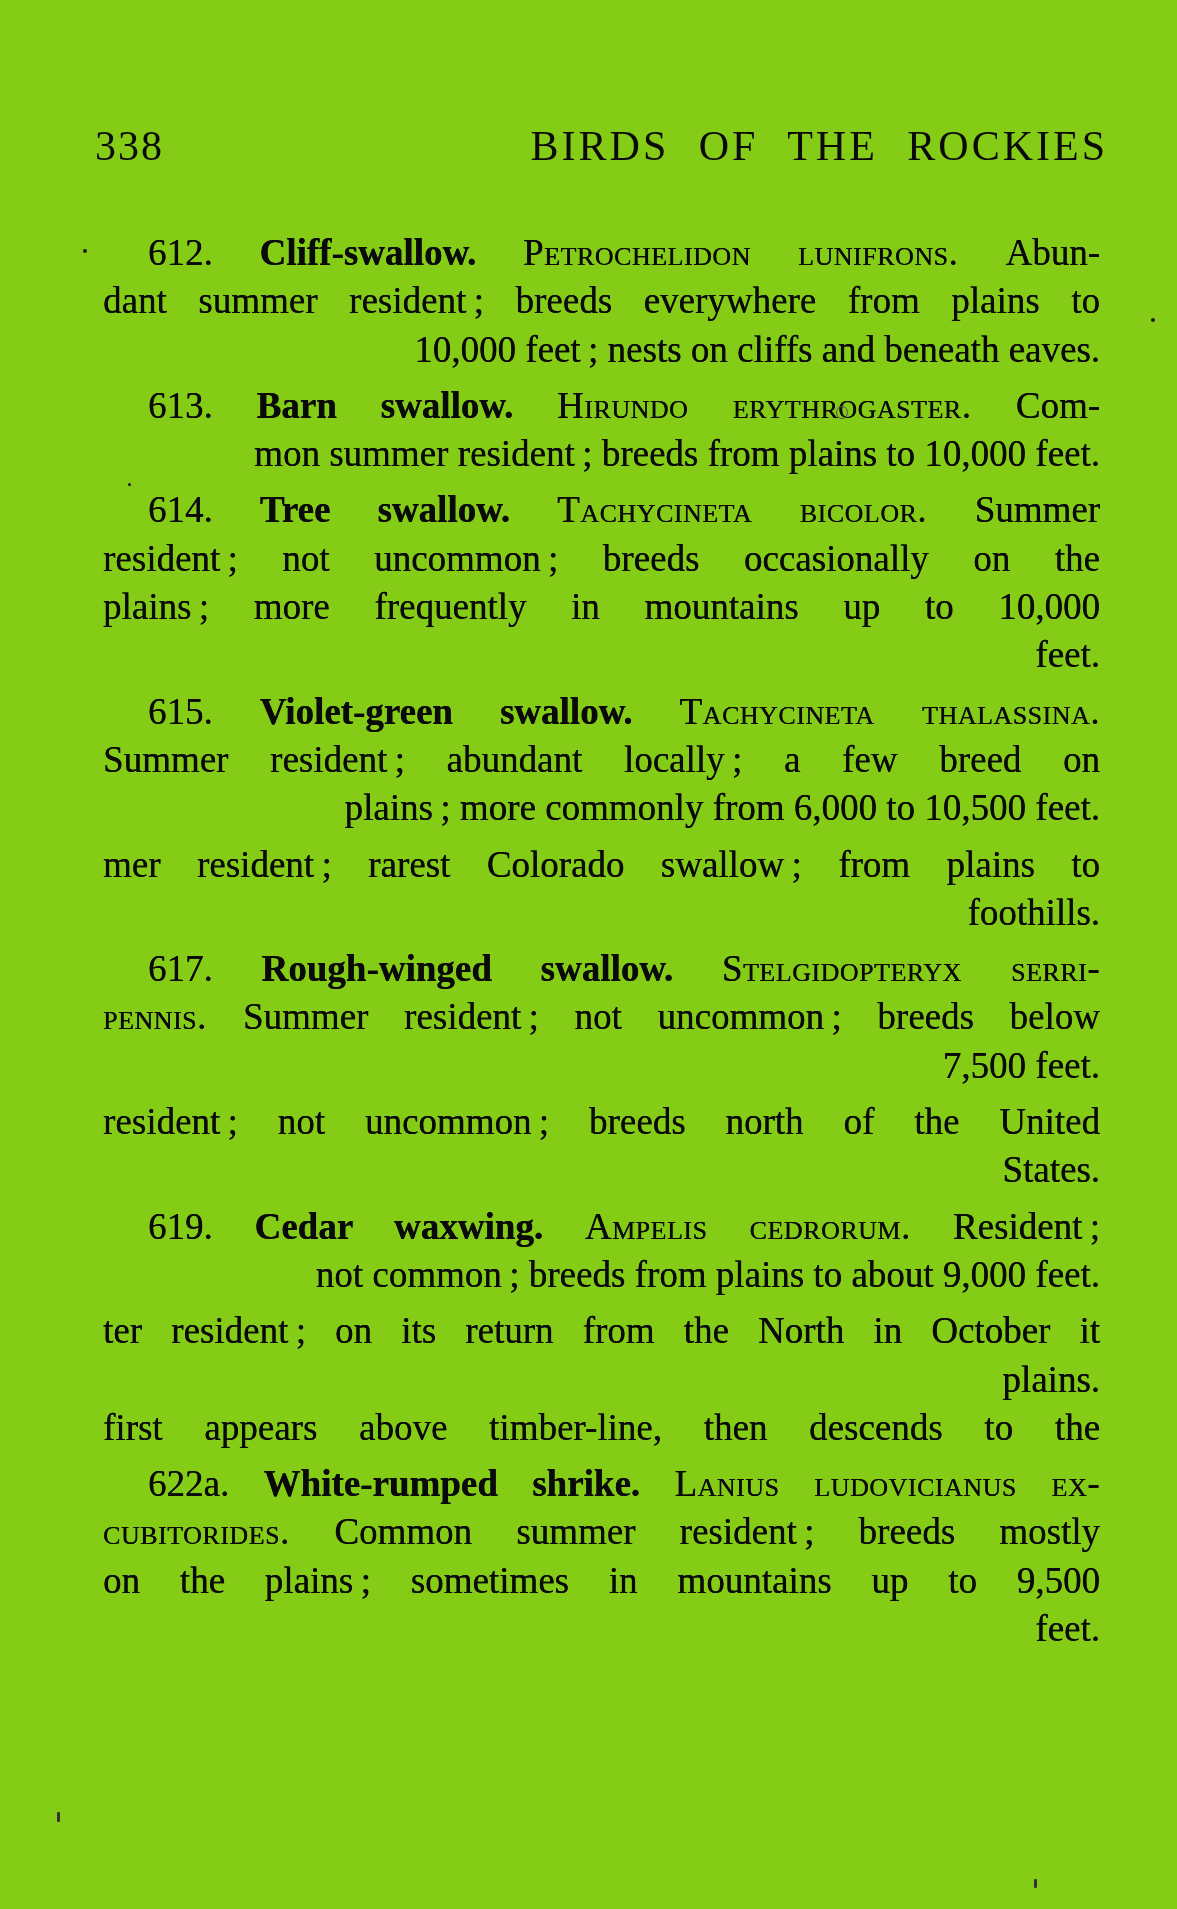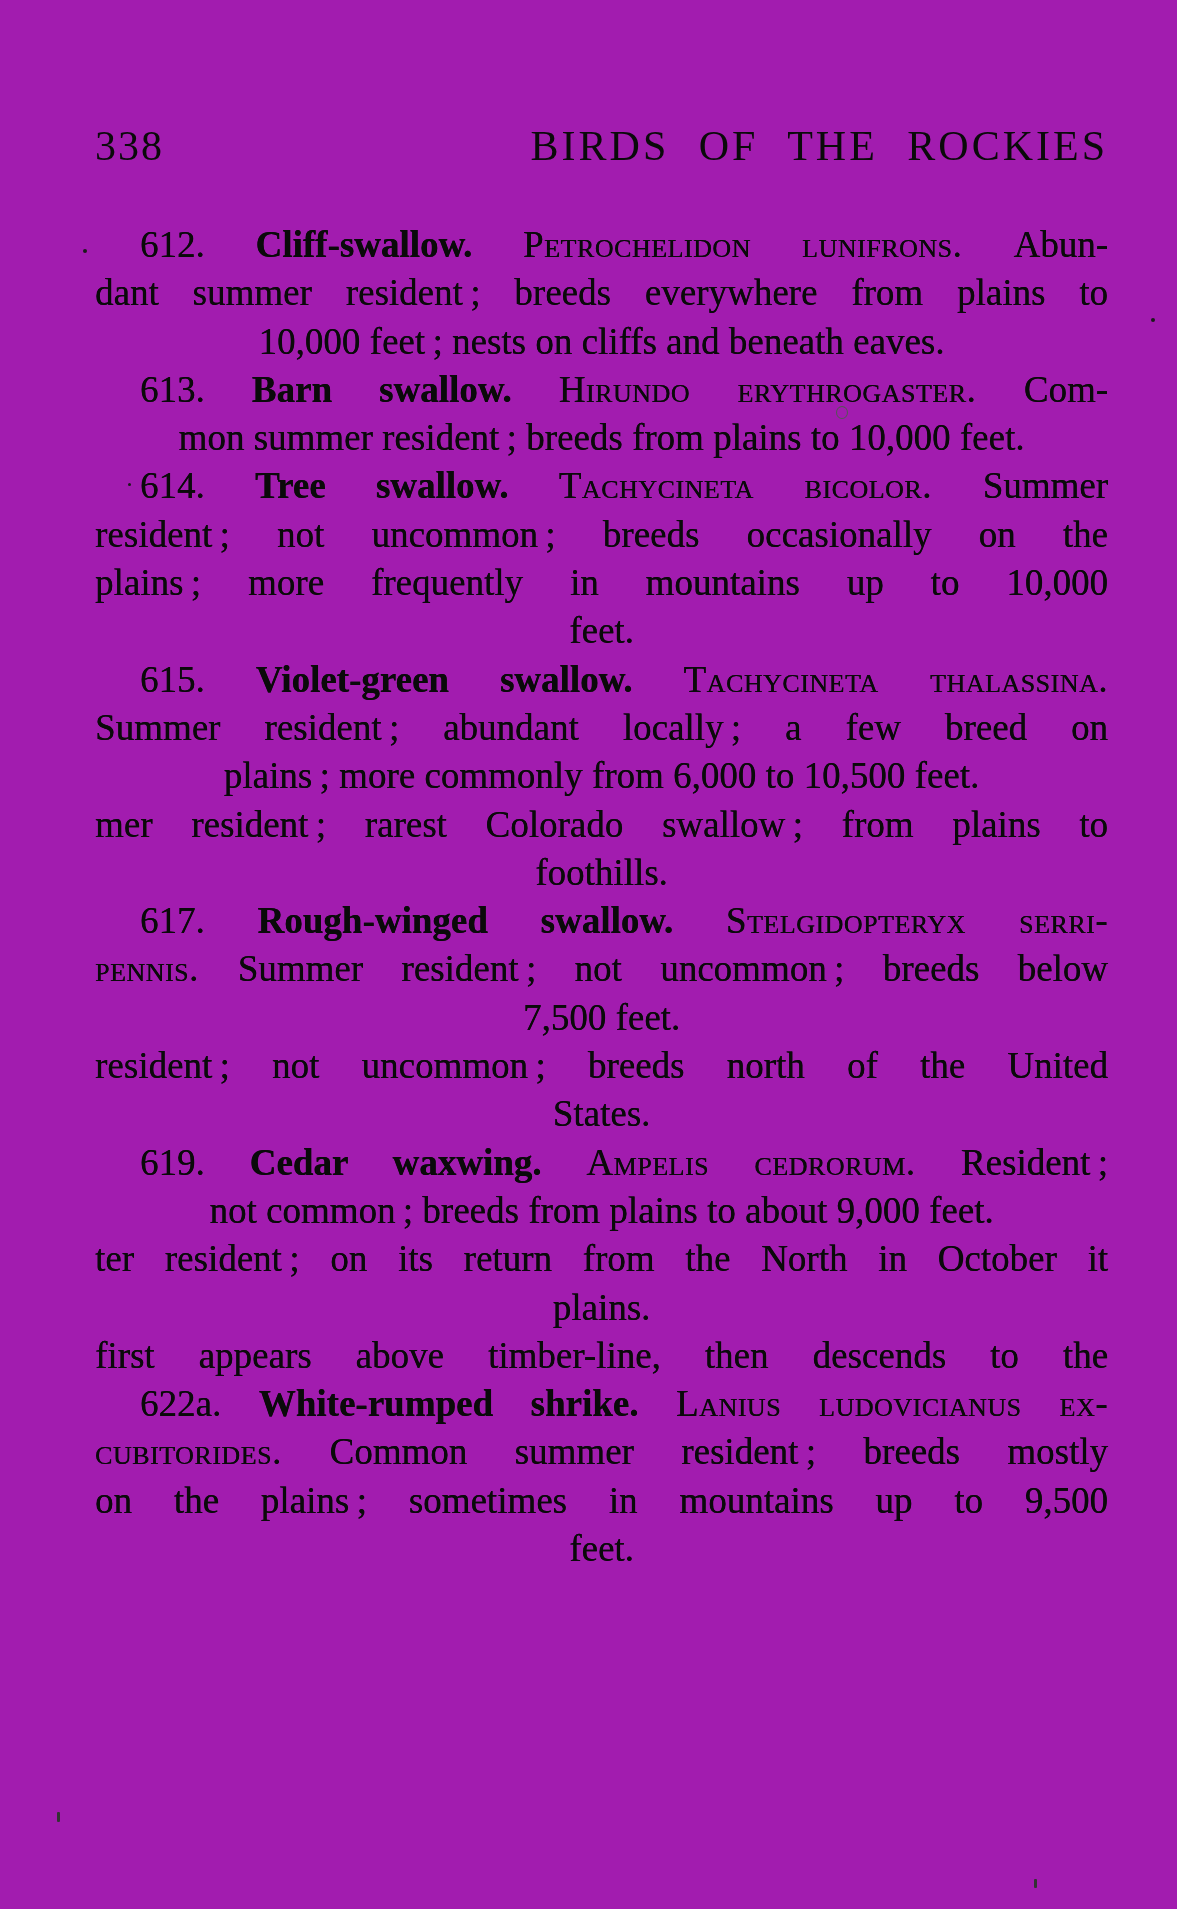--- a/index.html
+++ b/index.html
@@ -4,21 +4,21 @@
 <style>
   html, body {
     margin: 0;
     padding: 0;
     background: #e8e8e8;
   }
   .page {
     position: relative;
     width: 1177px;
     height: 1909px;
-    background: #a21caf;
+    background: #84cc16;
     overflow: hidden;
     font-family: "Liberation Serif", "DejaVu Serif", serif;
     color: #0a0a0a;
   }
   .header {
     position: absolute;
     left: 95px;
     top: 116px;
     width: 1013px;
     height: 60px;
@@ -39,22 +39,22 @@
   }
   .text-block {
     position: absolute;
     left: 95px;
     top: 221px;
     width: 1013px;
     font-size: 37px;
     line-height: 48.3px;
     text-shadow: 0.3px 0 0 currentColor;
   }
-  .entry { margin: 0; }
-  .line { text-align: center; }
+  .entry { margin: 8px; }
+  .line { text-align: right; }
   .line.j {
     text-align: justify;
     text-align-last: justify;
   }
   .line.indent { padding-left: 45px; }
   .b { font-weight: 700; }
   .sc { font-variant: small-caps; letter-spacing: 0.5px; }
   .speck {
     position: absolute;
     background: #1a1a1a;

